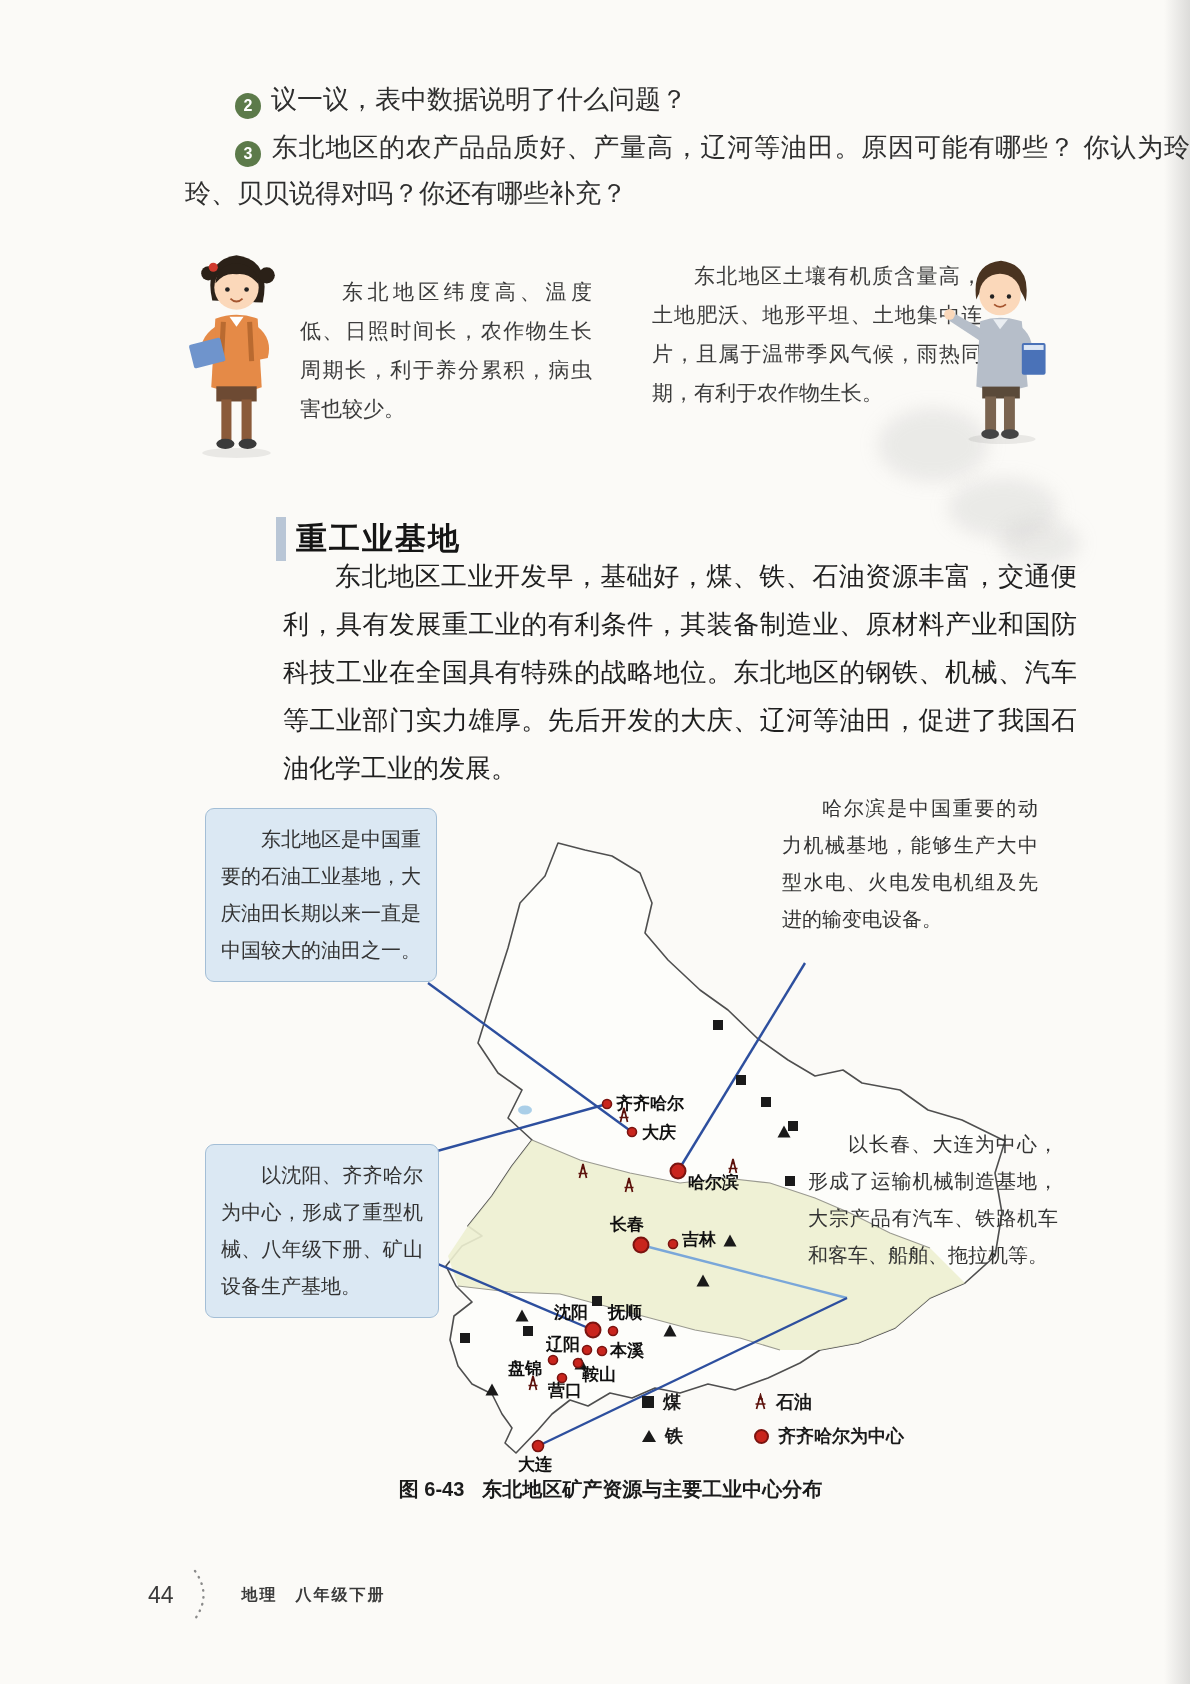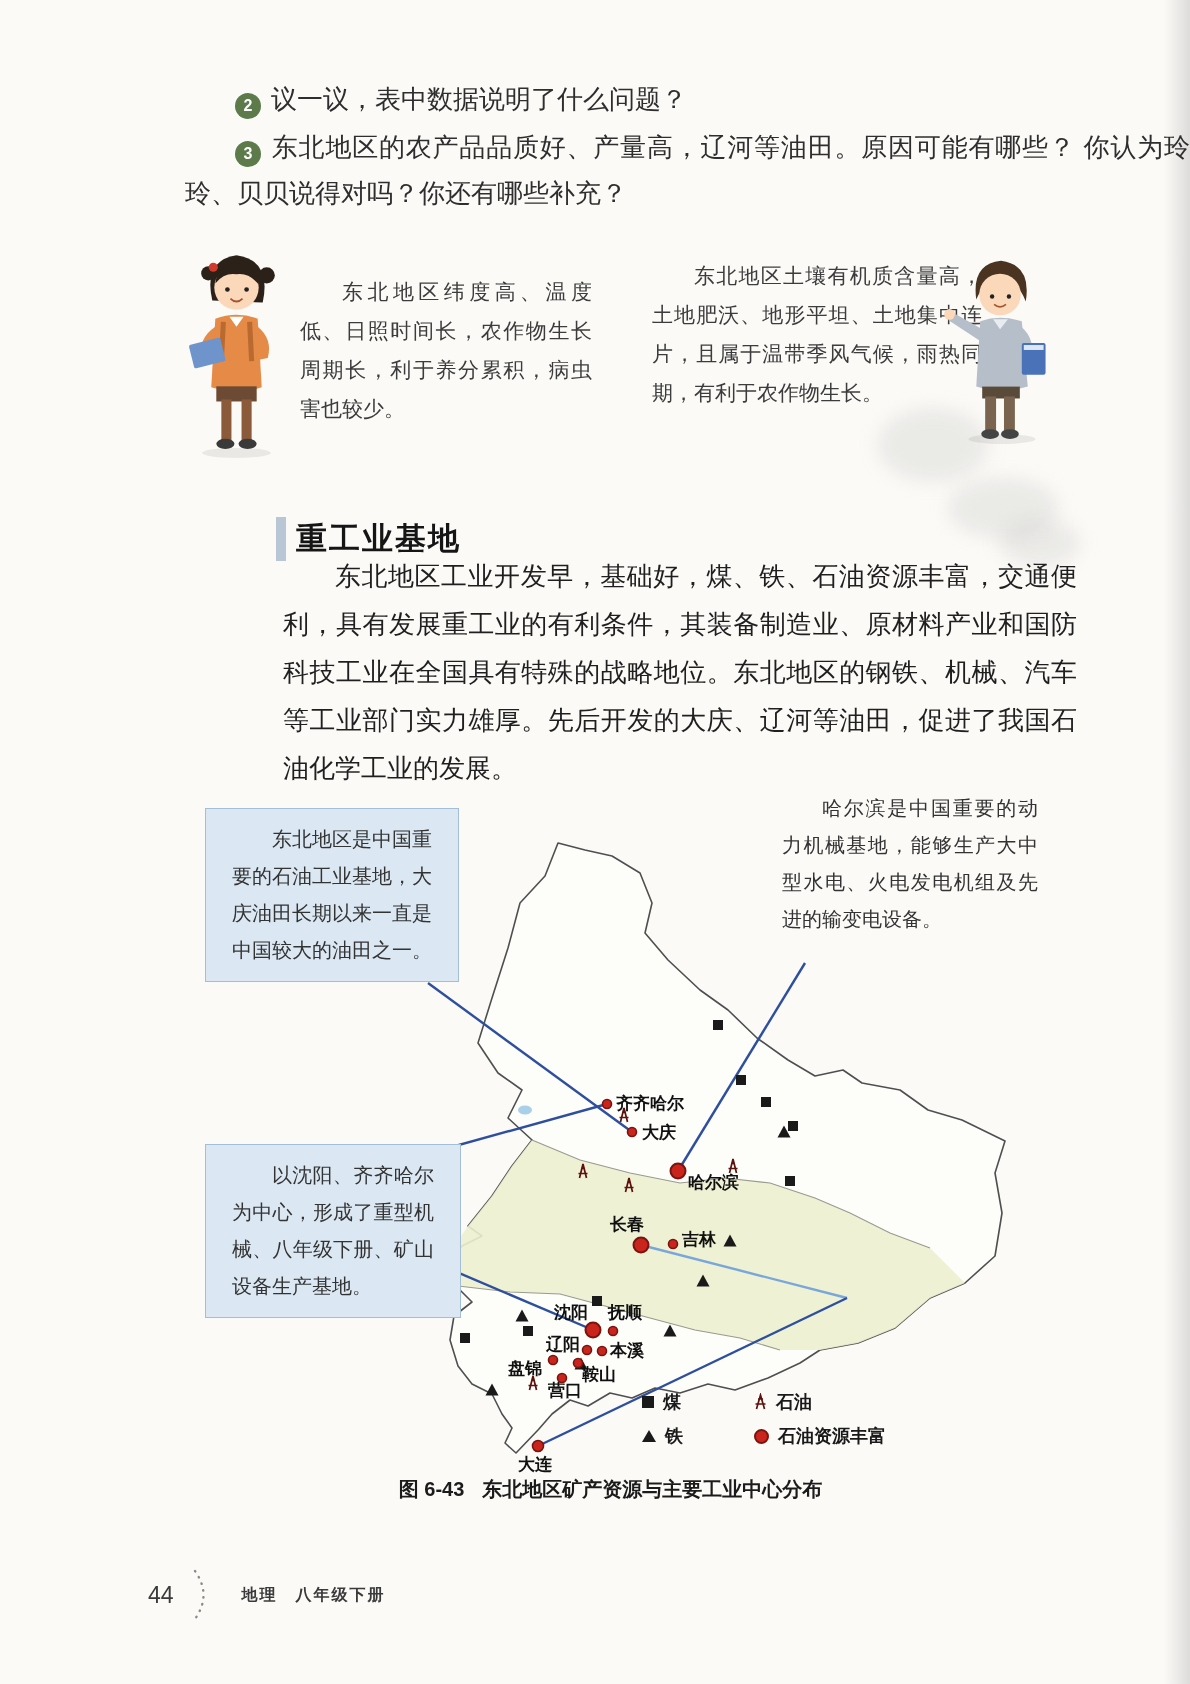--- a/index.html
+++ b/index.html
@@ -39,21 +39,21 @@
   .sec-head .bar{width:10px;height:44px;background:#b9c6d6;margin-right:10px;}
   .sec-head .txt{font-size:31px;font-weight:bold;color:#151515;letter-spacing:2px;}
   .body-par{position:absolute;left:283px;top:552px;width:794px;margin:0;
     font-size:26px;line-height:48px;color:#1f1f1f;text-indent:2em;text-align:justify;}
 
   
   .mapfig{position:absolute;left:150px;top:778px;width:905px;height:750px;margin:0;}
   .mapsvg{position:absolute;left:0;top:0;}
   .callout{position:absolute;font-family:"DejaVu Serif","Liberation Serif",serif;
     font-size:20px;line-height:37px;color:#333;text-indent:2em;text-align:justify;}
-  .callout.boxed{background:#dbe8f3;border:1px solid #a3bed6;border-radius:0;padding:12px 26px;}
+  .callout.boxed{background:#dbe8f3;border:1px solid #a3bed6;border-radius:9px;padding:12px 15px;}
   .co-oil{left:55px;top:30px;width:200px;}
   .co-harbin{left:632px;top:12px;width:256px;}
   .co-shenyang{left:55px;top:366px;width:202px;}
   .co-changchun{left:658px;top:348px;width:250px;}
 
   .legend{position:absolute;left:492px;top:612px;display:grid;
     grid-template-columns:86px auto;grid-row-gap:10px;grid-column-gap:26px;
     font-size:18px;font-weight:bold;color:#1a1a1a;align-items:center;}
   .legend-item{display:flex;align-items:center;gap:9px;white-space:nowrap;}
   .sym-coal{width:12px;height:12px;background:#1a1a1a;display:inline-block;}
@@ -230,39 +230,40 @@
     <text class="city-label" x="460" y="578">本溪</text>
     <text class="city-label" x="432" y="602">鞍山</text>
     <text class="city-label" x="358" y="596">盘锦</text>
     <text class="city-label" x="398" y="618">营口</text>
     <text class="city-label" x="368" y="692">大连</text>
   </svg>
 
   <div class="callout boxed co-oil">东北地区是中国重要的石油工业基地，大庆油田长期以来一直是中国较大的油田之一。</div>
   <div class="callout co-harbin">哈尔滨是中国重要的动力机械基地，能够生产大中型水电、火电发电机组及先进的输变电设备。</div>
   <div class="callout boxed co-shenyang">以沈阳、齐齐哈尔为中心，形成了重型机械、八年级下册、矿山设备生产基地。</div>
+  <div class="callout co-changchun">以长春、大连为中心，形成了运输机械制造基地，大宗产品有汽车、铁路机车和客车、船舶、拖拉机等。</div>
 
   <div class="legend">
     <div class="legend-item">
       <span class="sym-coal"></span>
       <span>煤</span>
     </div>
     <div class="legend-item">
       <svg width="13" height="18" viewBox="0 0 13 18">
           <path d="M2.5,16 L6.5,2 L10.5,16 M1.5,11 L11.5,11 M4,6 L9,6" stroke="#5d120c" stroke-width="1.7" fill="none"></path>
         </svg>
       <span>石油</span>
     </div>
     <div class="legend-item">
       <span class="sym-iron"></span>
       <span>铁</span>
     </div>
     <div class="legend-item">
       <span class="sym-dot"></span>
-      <span>石油资源丰富</span>
+      <span>齐齐哈尔为中心</span>
     </div>
   </div>
 
   <figcaption class="mapcaption">
     <span class="cap-label">图 6-43</span><span>东北地区矿产资源与主要工业中心分布</span>
   </figcaption>
 </figure>
 
 <footer class="page-footer">
   <span class="num">44</span>

